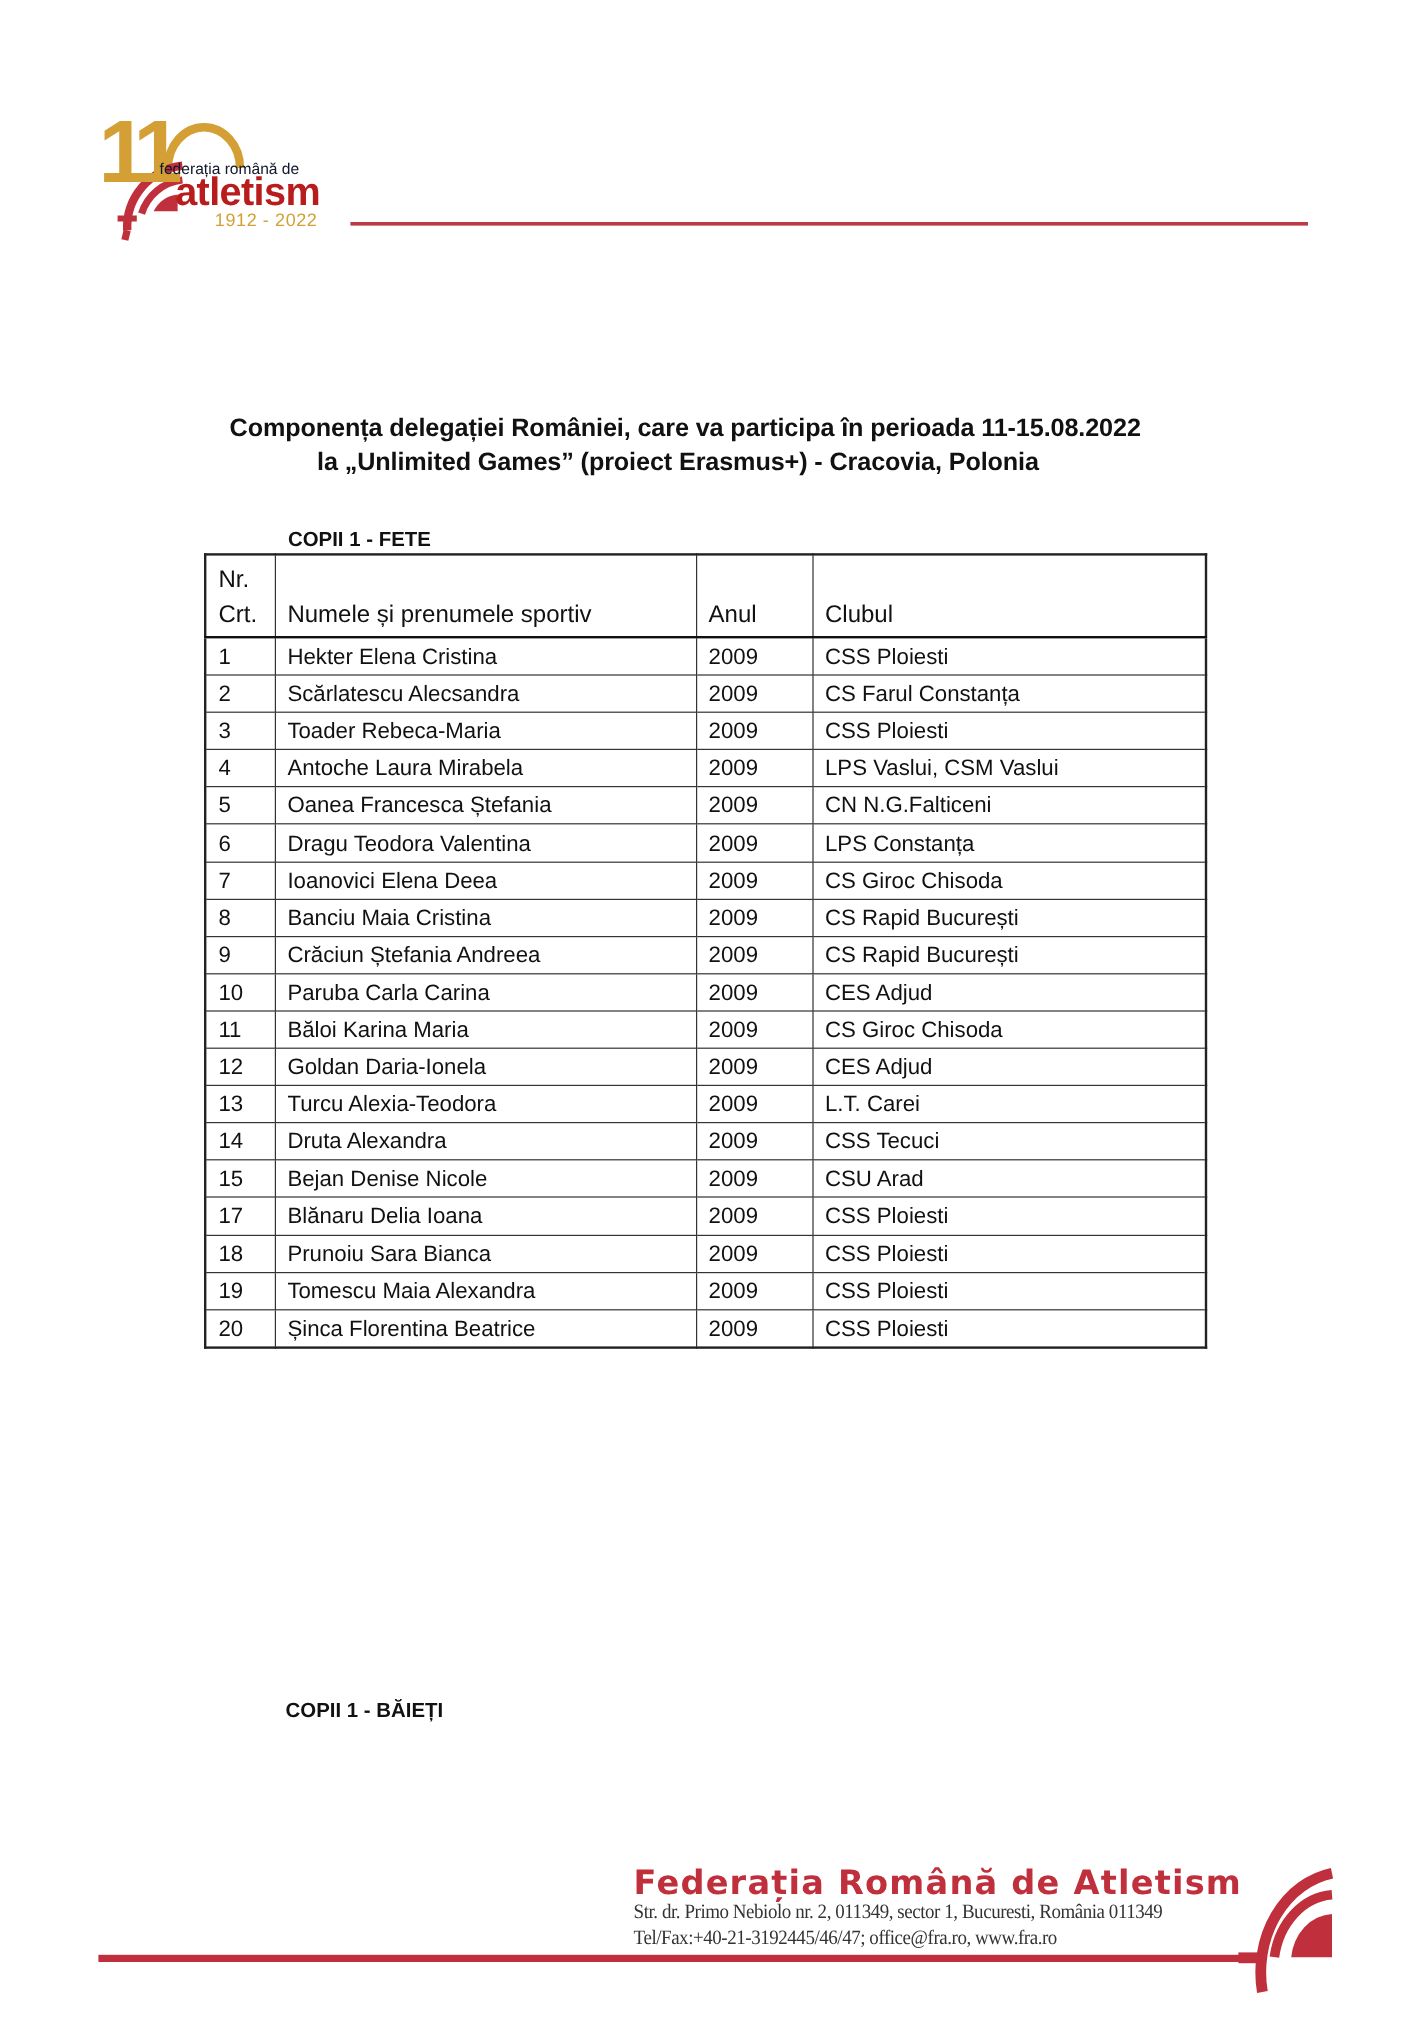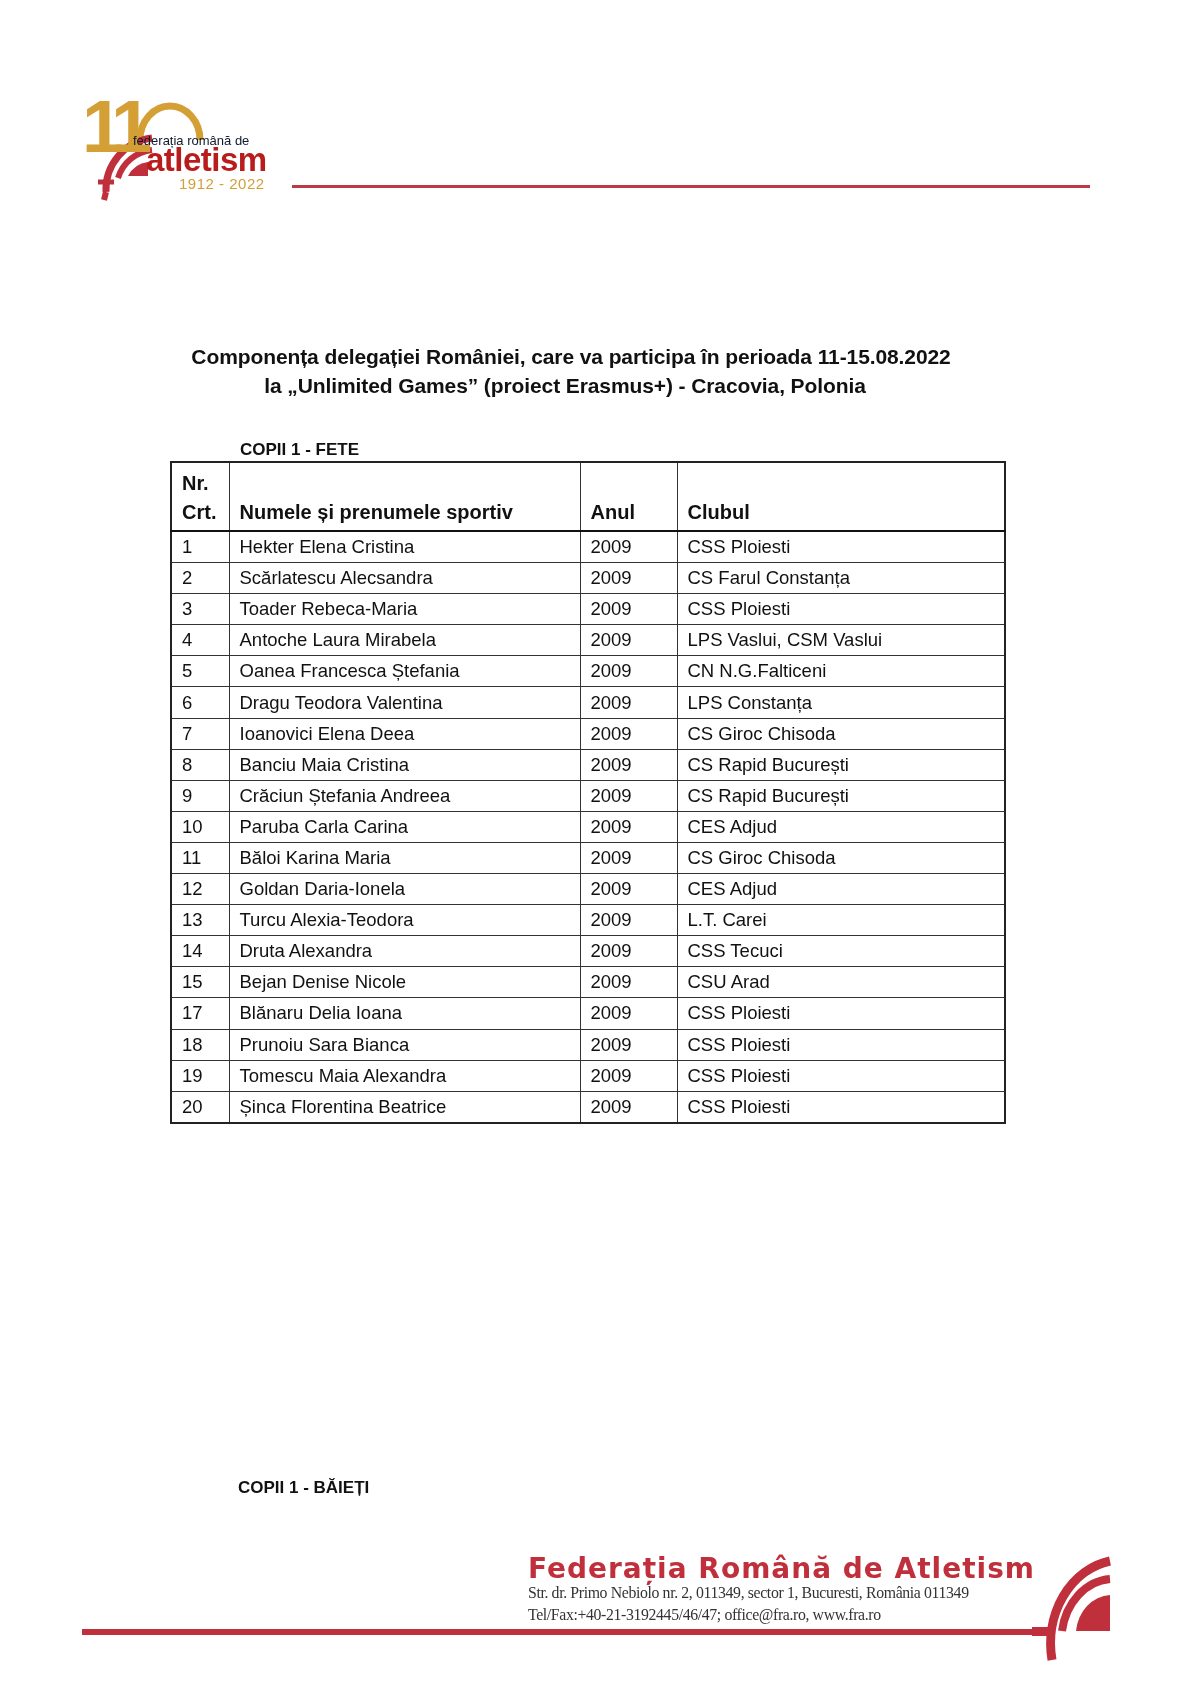--- a/index.html
+++ b/index.html
@@ -19,29 +19,29 @@
 
   #header-rule { left: 292px; top: 185px; width: 798px; height: 3px; background: #bb3a45; }
 
   
   .title-line { position: absolute; left: 0; width: 1142px; text-align: center; font: bold 21px/1 "Liberation Sans", sans-serif; color: #111; white-space: nowrap; letter-spacing: -0.1px; }
   #title-1 { top: 346px; }
   #title-2 { top: 375px; left: -6px; }
 
   .section-label { position: absolute; font: bold 17px/1 "Liberation Sans", sans-serif; color: #111; white-space: nowrap; }
   #section-fete { left: 240px; top: 441px; }
-  #section-baieti { left: 238px; top: 1479px; }
+  #section-baieti { left: 238px; top: 1417px; }
 
   
   #roster { position: absolute; left: 170px; top: 461px; border-collapse: collapse; border: 2px solid #222; table-layout: fixed; }
   #roster th, #roster td {
     border: 1px solid #333; padding: 0 0 0 10px; text-align: left; vertical-align: bottom;
     font-family: "Liberation Sans", sans-serif; font-size: 19px; white-space: nowrap; overflow: hidden; color: #111;
   }
-  #roster th { font-weight: bold; height: 64px; padding-bottom: 3px; line-height: 29px; font-size: 20px; }
+  #roster th { font-weight: normal; height: 64px; padding-bottom: 3px; line-height: 29px; font-size: 20px; }
   #roster thead tr { border-bottom: 2.5px solid #111; }
   #roster td { height: 30.1px; line-height: 30px; padding-top: 0; padding-bottom: 0; vertical-align: middle; font-size: 18.5px; }
   col.c1 { width: 58px; } col.c2 { width: 351px; } col.c3 { width: 97px; } col.c4 { width: 328px; }
 
   
   #footer-title { left: 528px; top: 1555px; font: bold 28px/1 "DejaVu Sans", sans-serif; color: #c0303c; letter-spacing: 1px; white-space: nowrap; }
   .footer-line { position: absolute; left: 528px; font: 17px/1 "Liberation Serif", serif; color: #333; white-space: nowrap; letter-spacing: -0.4px; transform: scaleX(0.93); transform-origin: left; }
   #footer-address { top: 1584px; }
   #footer-contact { top: 1606px; }
   #footer-rule { left: 82px; top: 1629px; width: 956px; height: 6px; background: #c0303c; }

